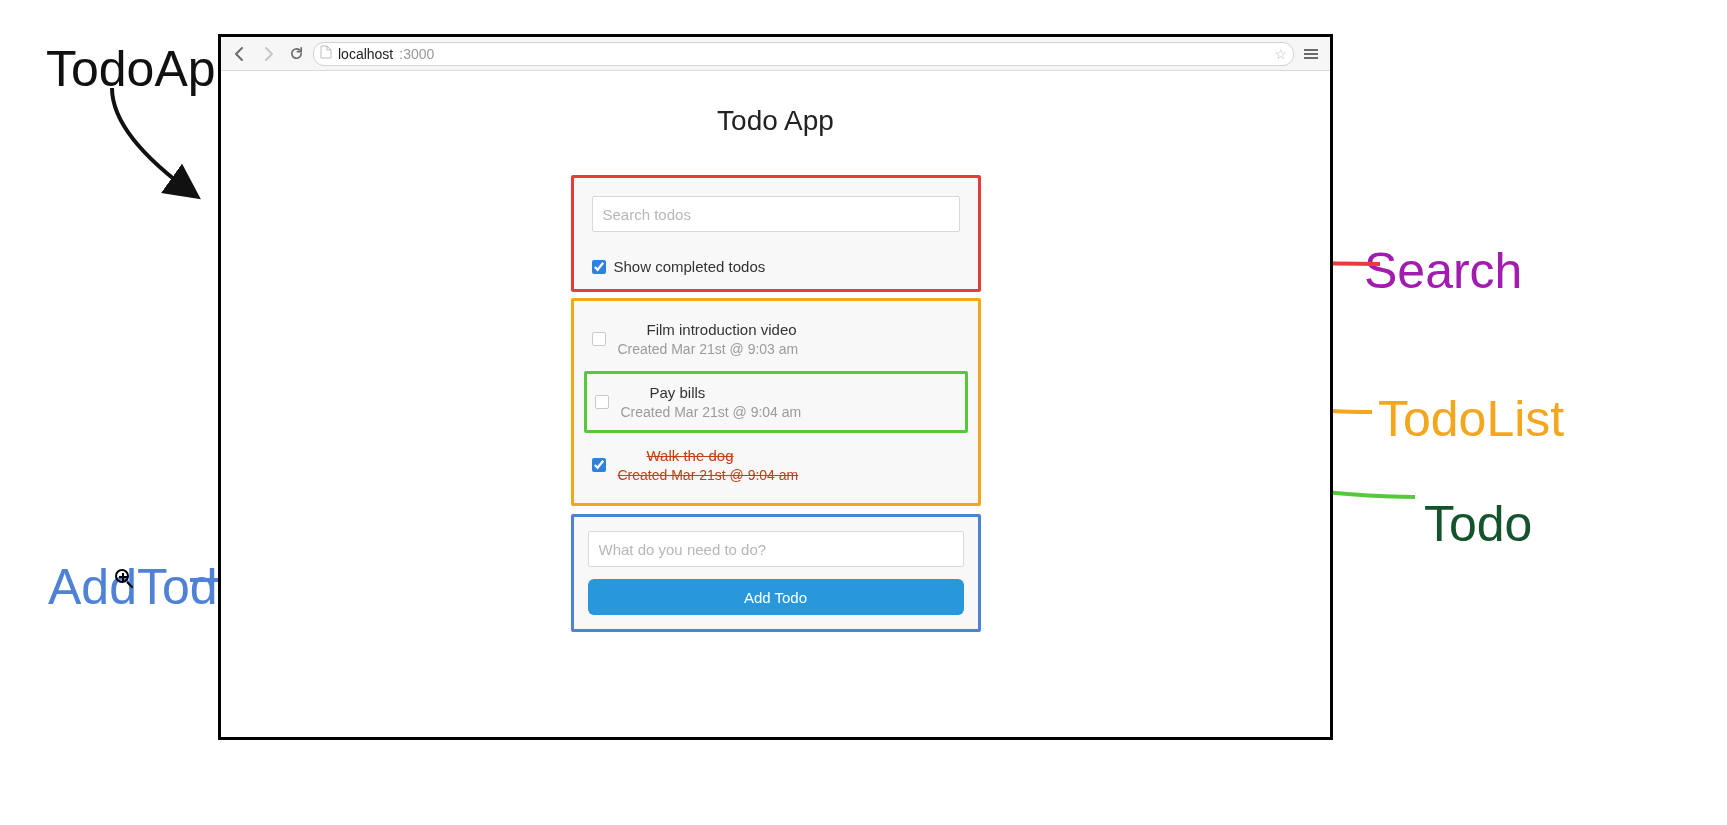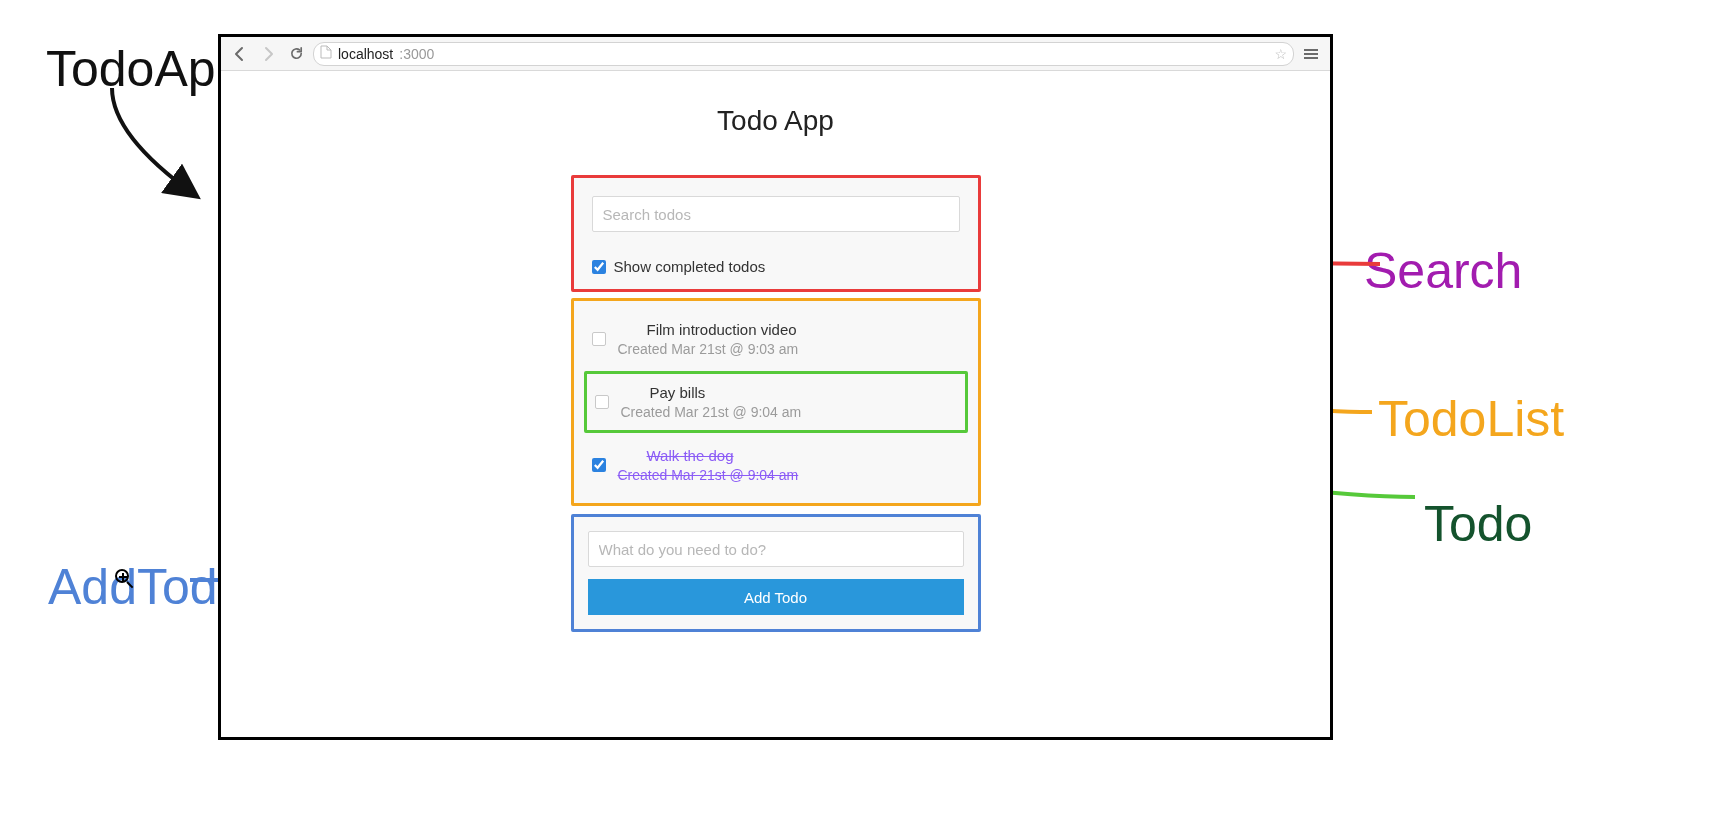--- a/index.html
+++ b/index.html
@@ -120,28 +120,28 @@
   .todo-item {
     display:flex; align-items:center; gap:12px;
     padding:10px 8px;
     border-radius:2px;
   }
   .todo-item + .todo-item { margin-top:4px; }
   .todo-item .texts { display:flex; flex-direction:column; gap:3px;}
   .todo-item .title { font-size:15px; color:#333;margin-left:29px;}
   .todo-item .meta  { font-size:14px; color:#9b9b9b;}
   .todo-item.completed .title,
-  .todo-item.completed .meta { text-decoration:line-through; color:#8b5cf6;}
+  .todo-item.completed .meta { text-decoration:line-through; color:#c2410c;}
   .todo-item.highlight { border:3px solid #56c93a; }
   .todo-item input[type=checkbox]{ flex:none;}
   .todo-item.unchecked input[type=checkbox]{ appearance:none; width:14px;height:14px;border:1px solid #c9c9c9;border-radius:2px;background:#fff;}
 
   .add-btn {
     width:100%; height:36px; margin-top:12px;
-    background:#2997db; color:#fff; border:none; border-radius:0;
+    background:#2997db; color:#fff; border:none; border-radius:6px;
     font-size:15px; cursor:pointer;
   }
 </style>
 </head>
 <body>
 
 <div class="ext-label lbl-todoapp">TodoApp</div>
 <div class="ext-label lbl-search">Search</div>
 <div class="ext-label lbl-todolist">TodoList</div>
 <div class="ext-label lbl-todo">Todo</div>

